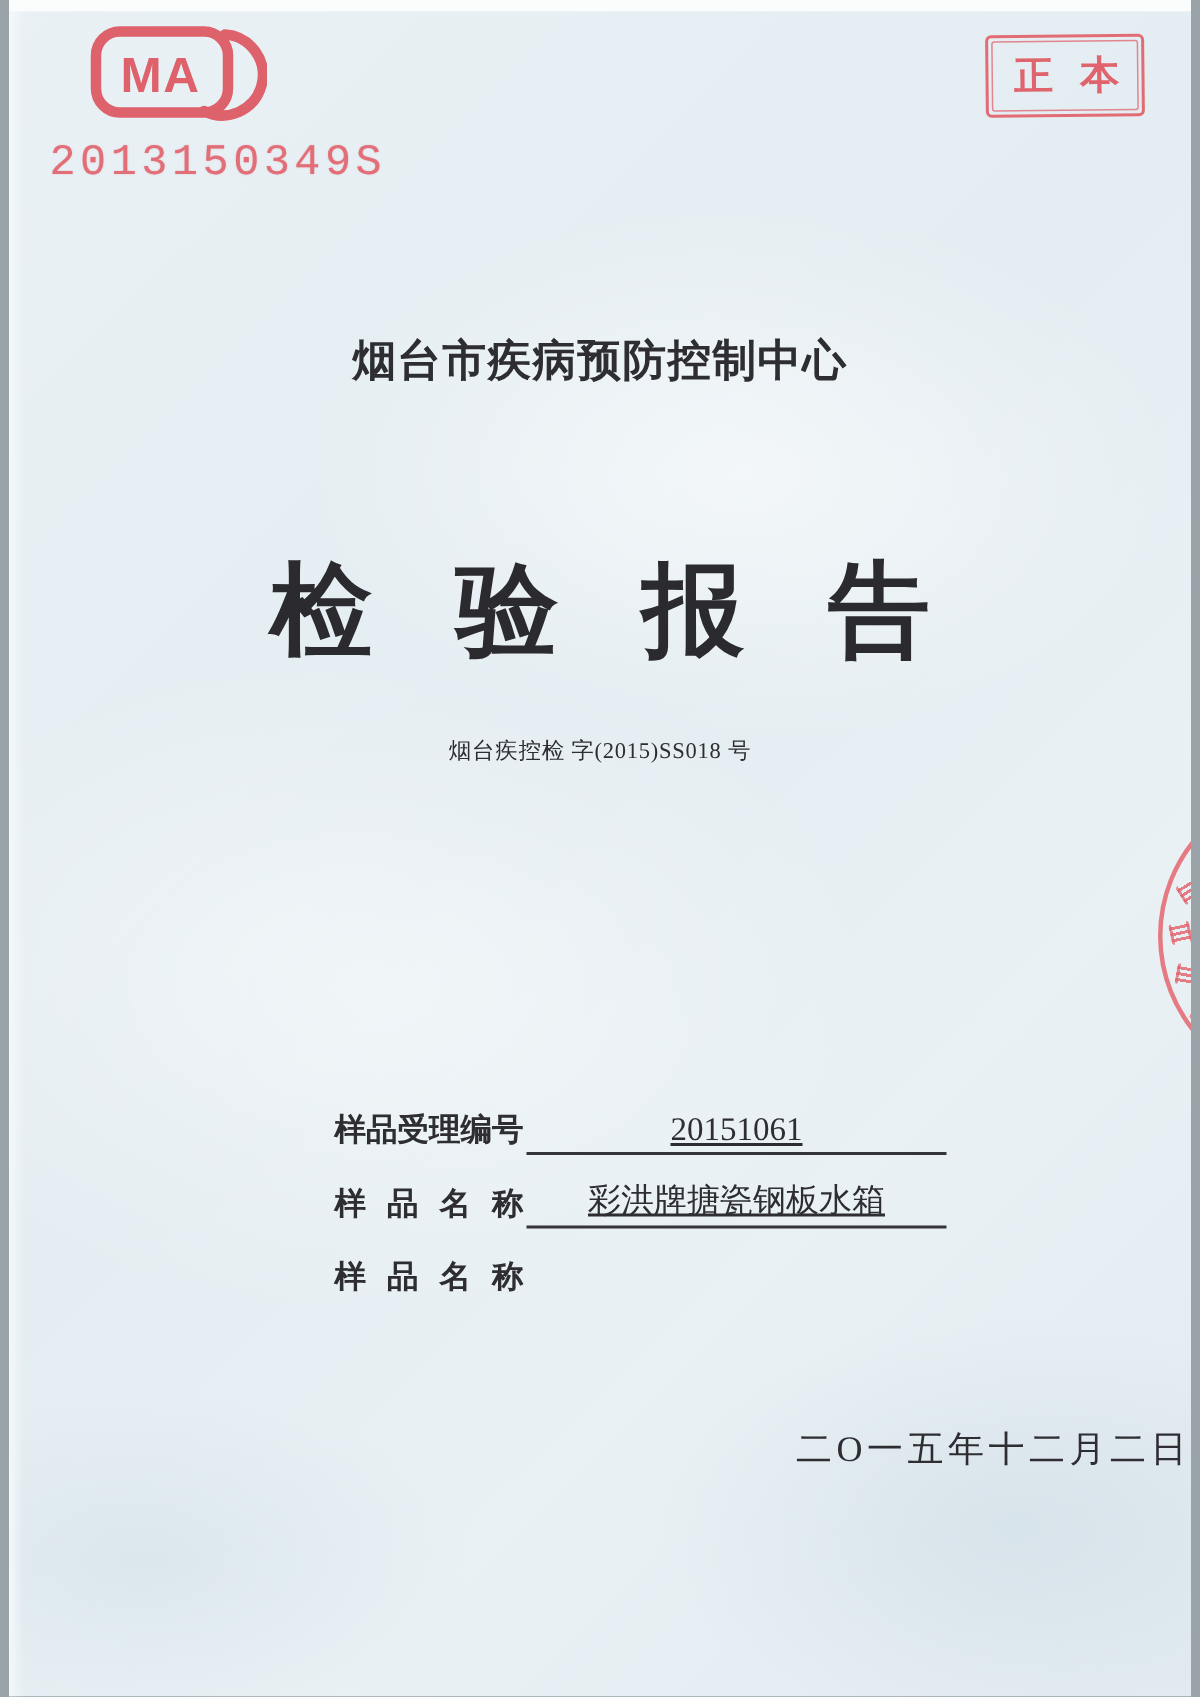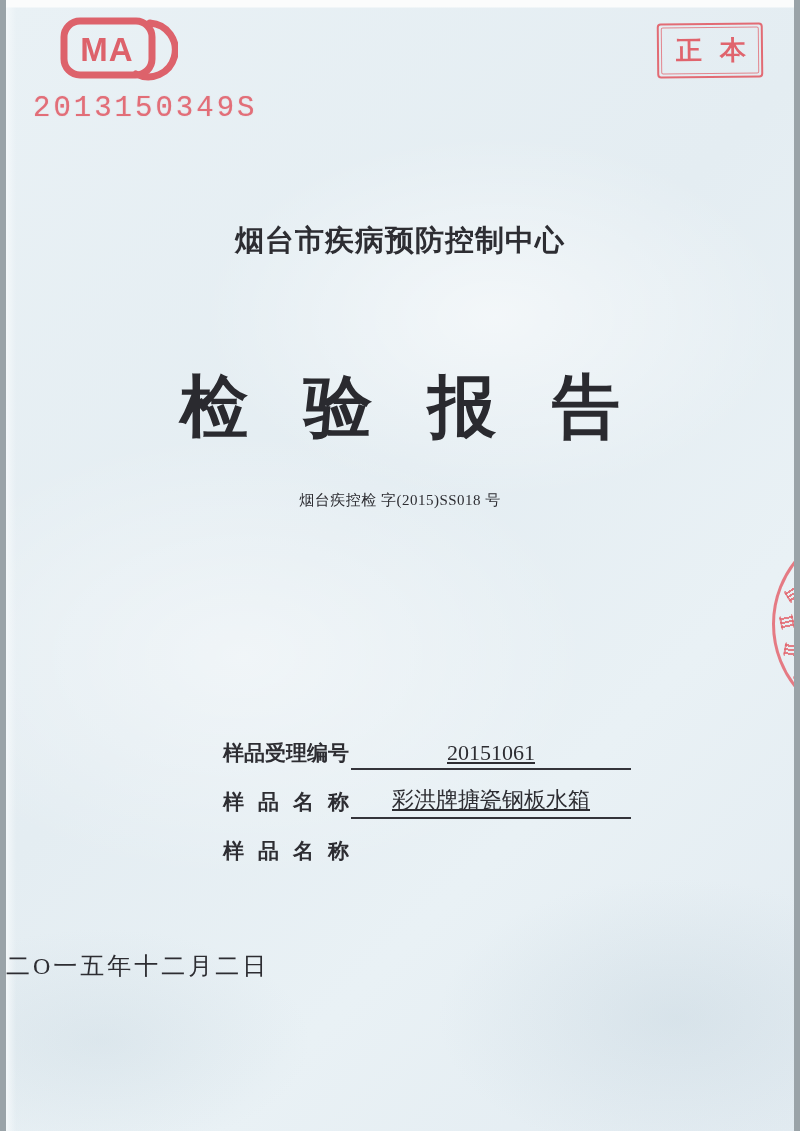--- a/index.html
+++ b/index.html
@@ -79,21 +79,21 @@
   }
   .field-value{
     width:280px;margin-left:2px;
     border-bottom:2px solid #34343a;
     text-align:center;font-size:22px;padding-bottom:2px;
     white-space:nowrap;
     text-decoration:underline;
   }
   .issue-date{
     position:absolute;left:0;right:0;top:950px;
-    text-align:left;font-size:24px;letter-spacing:3px;
+    text-align:right;font-size:24px;letter-spacing:3px;
   }
 </style>
 </head>
 <body>
 
 <div class="page">
 
   <svg class="cma" viewBox="0 0 118 66">
     <rect x="4" y="5" width="88" height="54" rx="16" ry="16" fill="none" stroke="#dd5660" stroke-width="7"></rect>
     <path d="M 90 7 A 27 27 0 1 1 76 58" fill="none" stroke="#dd5660" stroke-width="7" stroke-linecap="round"></path>

